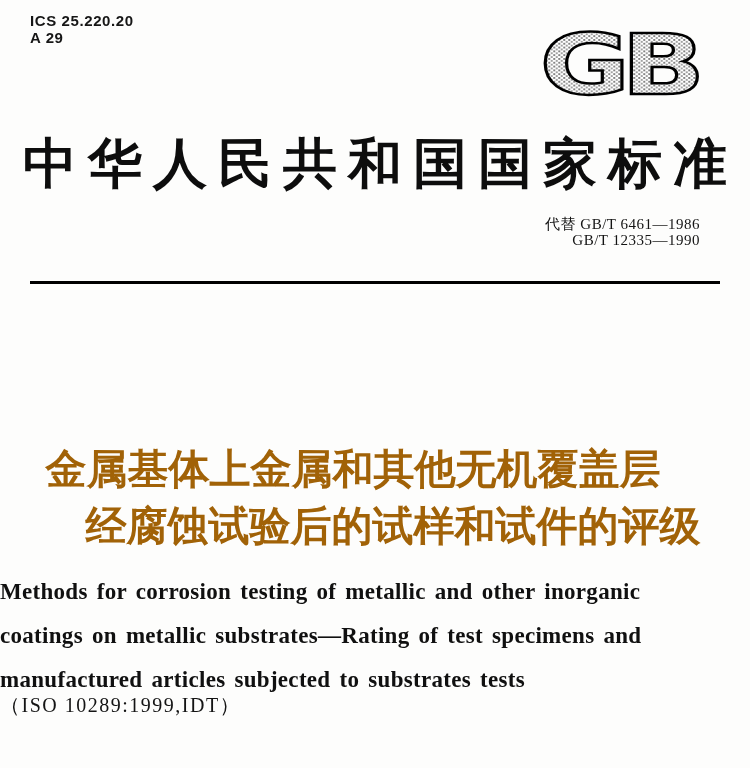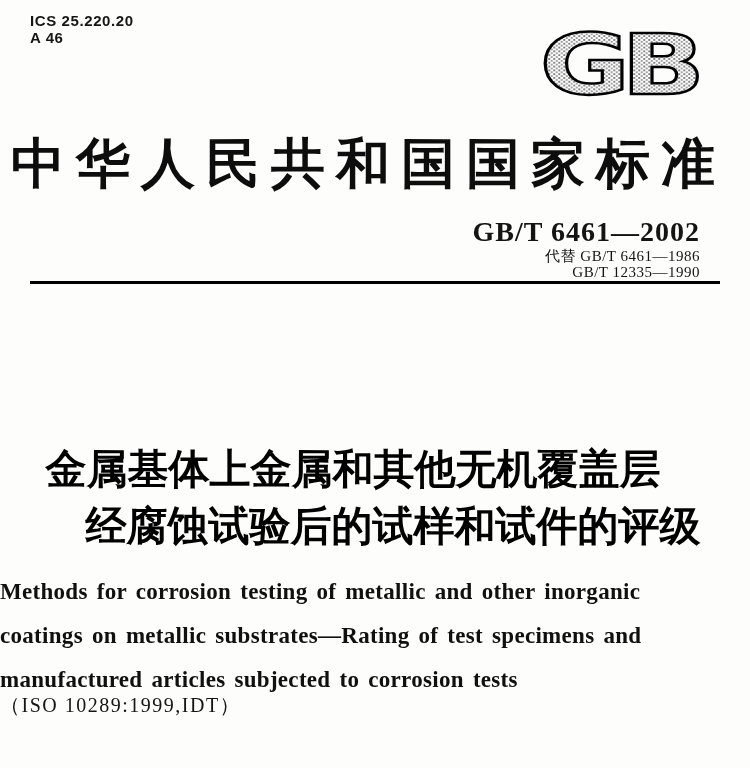--- a/index.html
+++ b/index.html
@@ -42,20 +42,21 @@
     width: 200px;
     height: 84px;
   }
   
   .nat-title {
     position: absolute;
     left: 0;
     right: 0;
     top: 132px;
     margin: 0;
+    text-align: center;
     font-family: "DejaVu Serif", "Liberation Serif", serif;
     font-weight: bold;
     font-size: 54px;
     line-height: 62px;
     letter-spacing: 11px;
     text-indent: 11px;
     white-space: nowrap;
     color: #0d0d0d;
   }
   
@@ -94,21 +95,21 @@
   
   .zh-title {
     position: absolute;
     left: 0;
     right: 0;
     top: 447px;
     text-align: center;
     font-family: "DejaVu Sans", "Liberation Sans", sans-serif;
     font-weight: bold;
     font-size: 41px;
-    color: #000000;
+    color: #a16207;
   }
   .zh-line1 {
     line-height: 44px;
     transform: translateX(-22px);
     white-space: nowrap;
   }
   .zh-line2 {
     margin-top: 13px;
     line-height: 44px;
     transform: translateX(18px);
@@ -142,52 +143,51 @@
     color: #141414;
   }
 </style>
 </head>
 <body>
 
 <div class="page">
 
   <div class="ics-block">
     <div>ICS 25.220.20</div>
-    <div>A 46</div>
+    <div>A 29</div>
   </div>
 
   <div class="gb-logo">
     <svg width="200" height="84" viewBox="0 0 200 84" xmlns="http://www.w3.org/2000/svg">
       <defs>
         <pattern id="halftone" width="4" height="4" patternUnits="userSpaceOnUse">
           <rect width="4" height="4" fill="#ffffff"></rect>
           <circle cx="1" cy="1" r="1" fill="#7a7a7a"></circle>
           <circle cx="3" cy="3" r="1" fill="#9a9a9a"></circle>
         </pattern>
       </defs>
       <text x="80" y="78" text-anchor="middle" font-family="'DejaVu Sans', sans-serif" font-weight="bold" font-size="88" letter-spacing="-7" transform="scale(1.25,0.95)" fill="url(#halftone)" stroke="#000000" stroke-width="2.6">GB</text>
     </svg>
   </div>
 
   <h1 class="nat-title">中华人民共和国国家标准</h1>
 
   <div class="std-block">
-    <div class="std-num">GB/T 6461—2002</div>
     <div class="std-rep">代替 GB/T 6461—1986</div>
     <div class="std-rep">GB/T 12335—1990</div>
   </div>
 
   <div class="rule"></div>
 
   <div class="zh-title">
     <div class="zh-line1">金属基体上金属和其他无机覆盖层</div>
     <div class="zh-line2">经腐蚀试验后的试样和试件的评级</div>
   </div>
 
   <div class="en-title">
     <div>Methods for corrosion testing of metallic and other inorganic</div>
     <div>coatings on metallic substrates—Rating of test specimens and</div>
-    <div>manufactured articles subjected to corrosion tests</div>
+    <div>manufactured articles subjected to substrates tests</div>
   </div>
 
   <div class="iso-ref">（ISO 10289:1999,IDT）</div>
 
 </div>
 
 </body></html>

